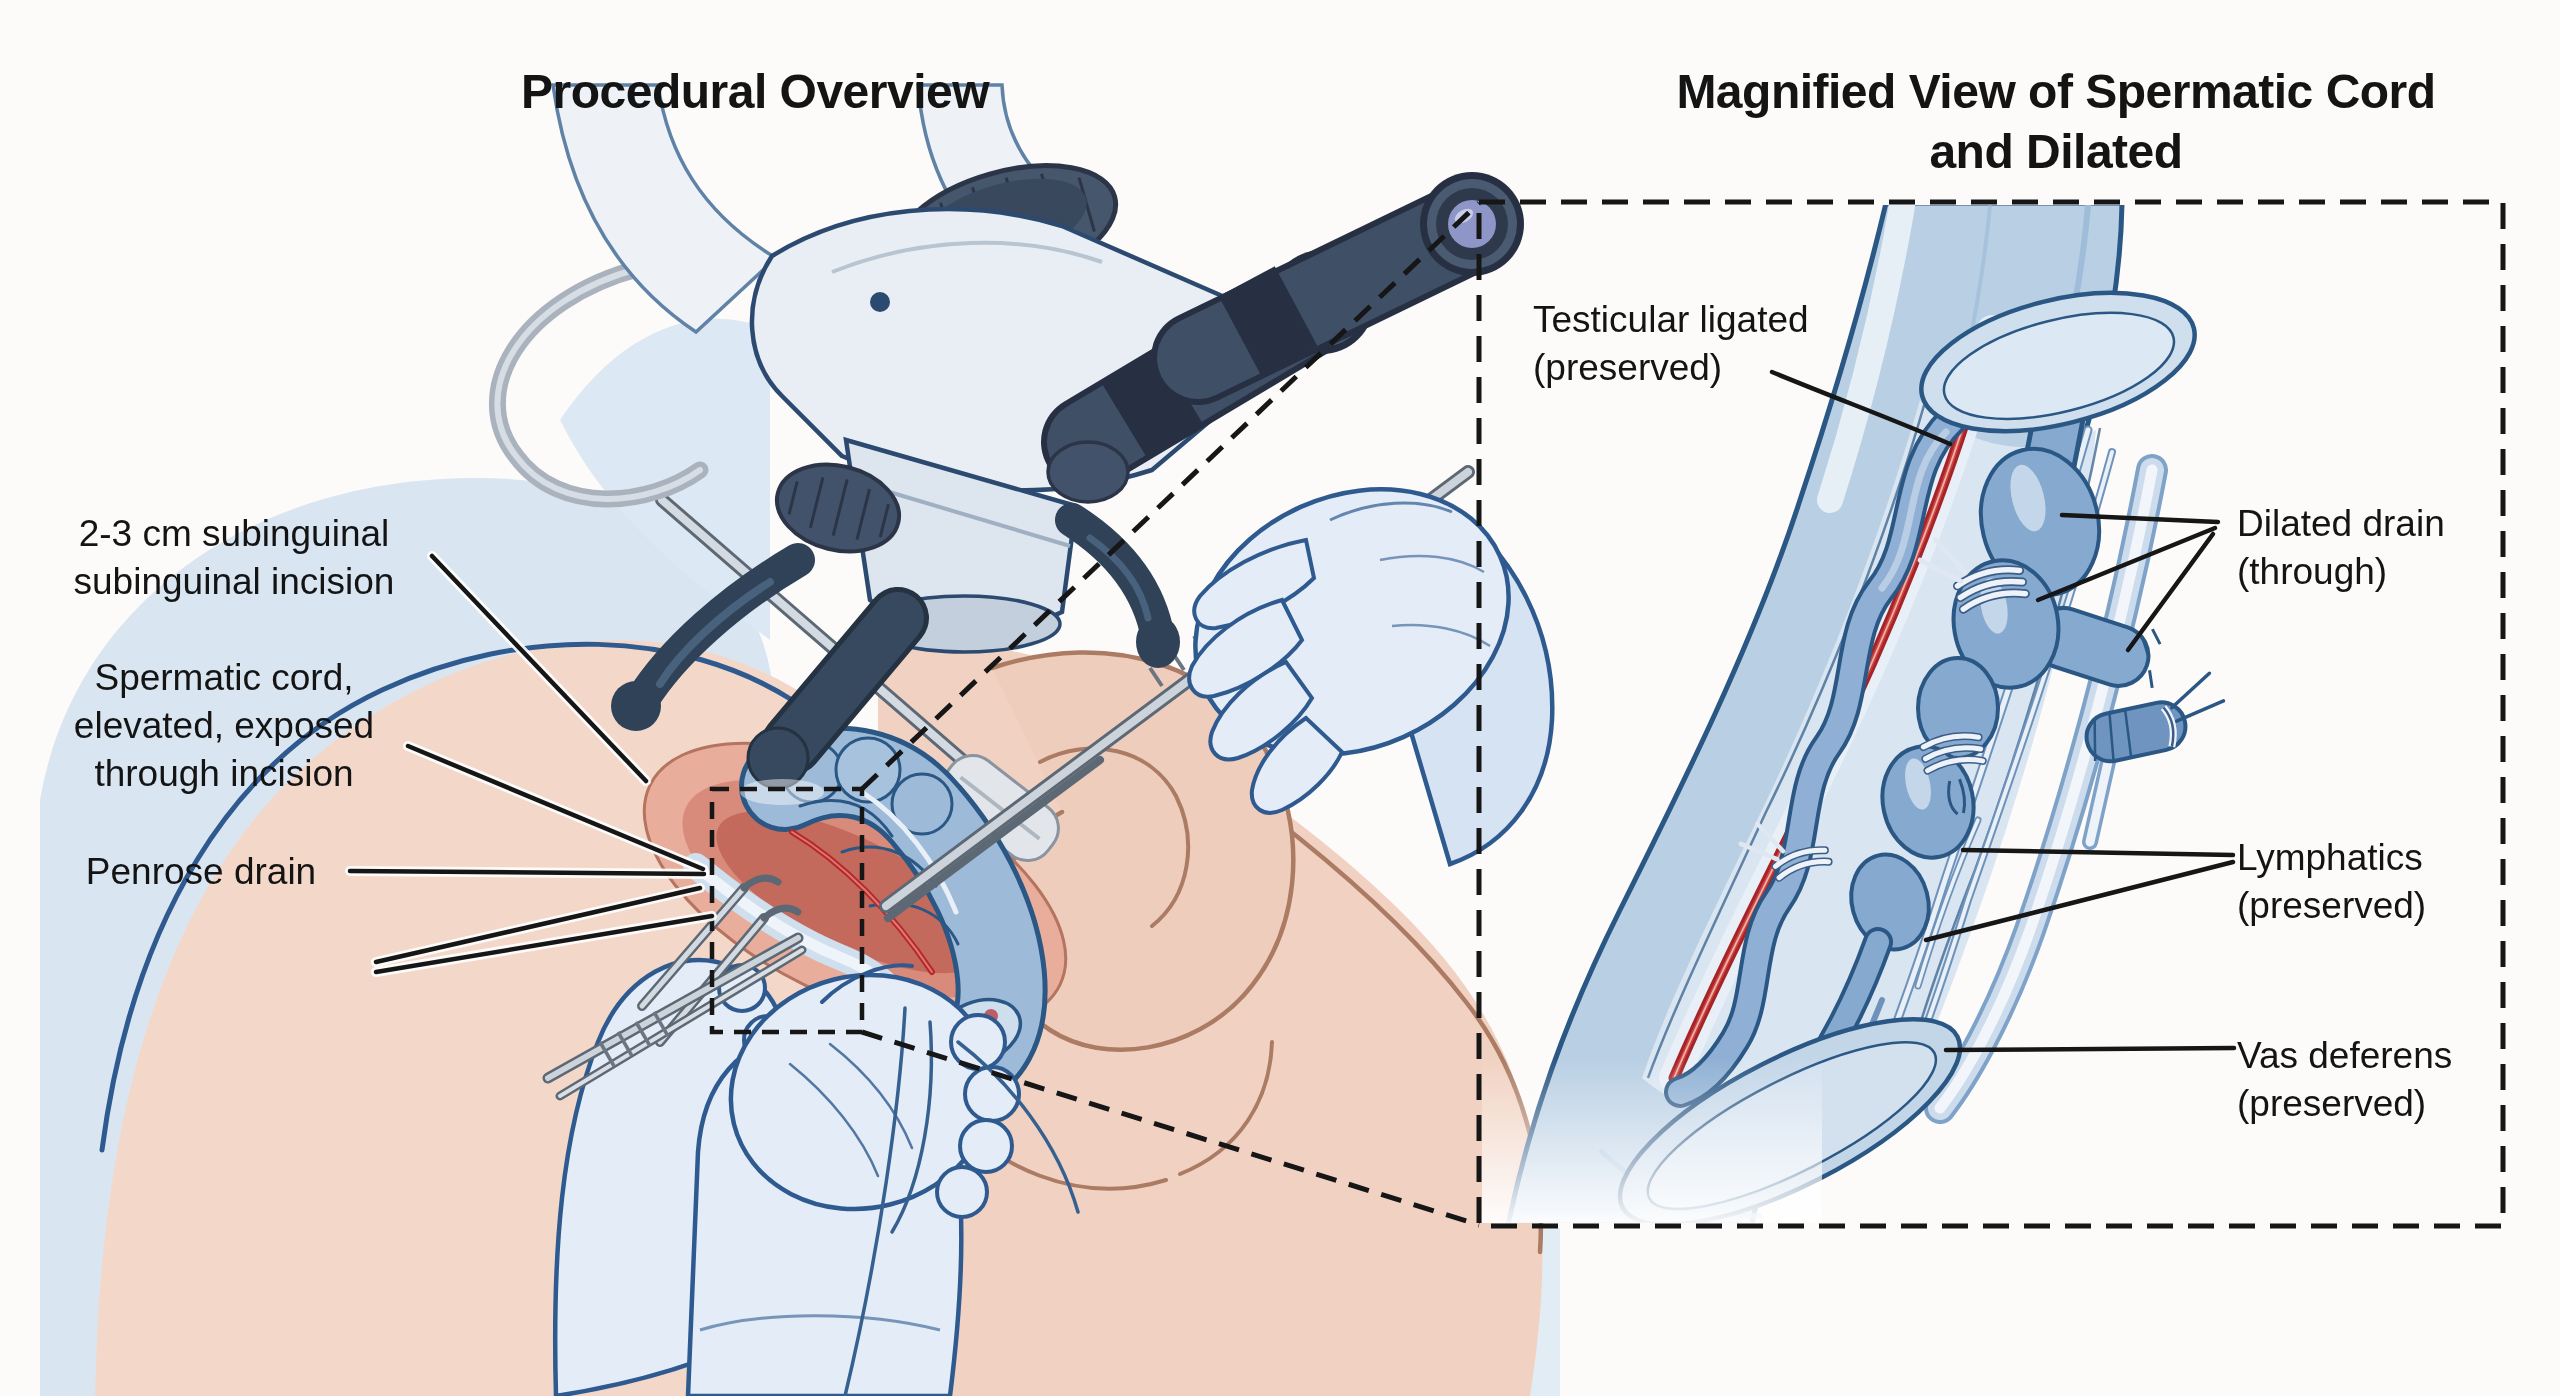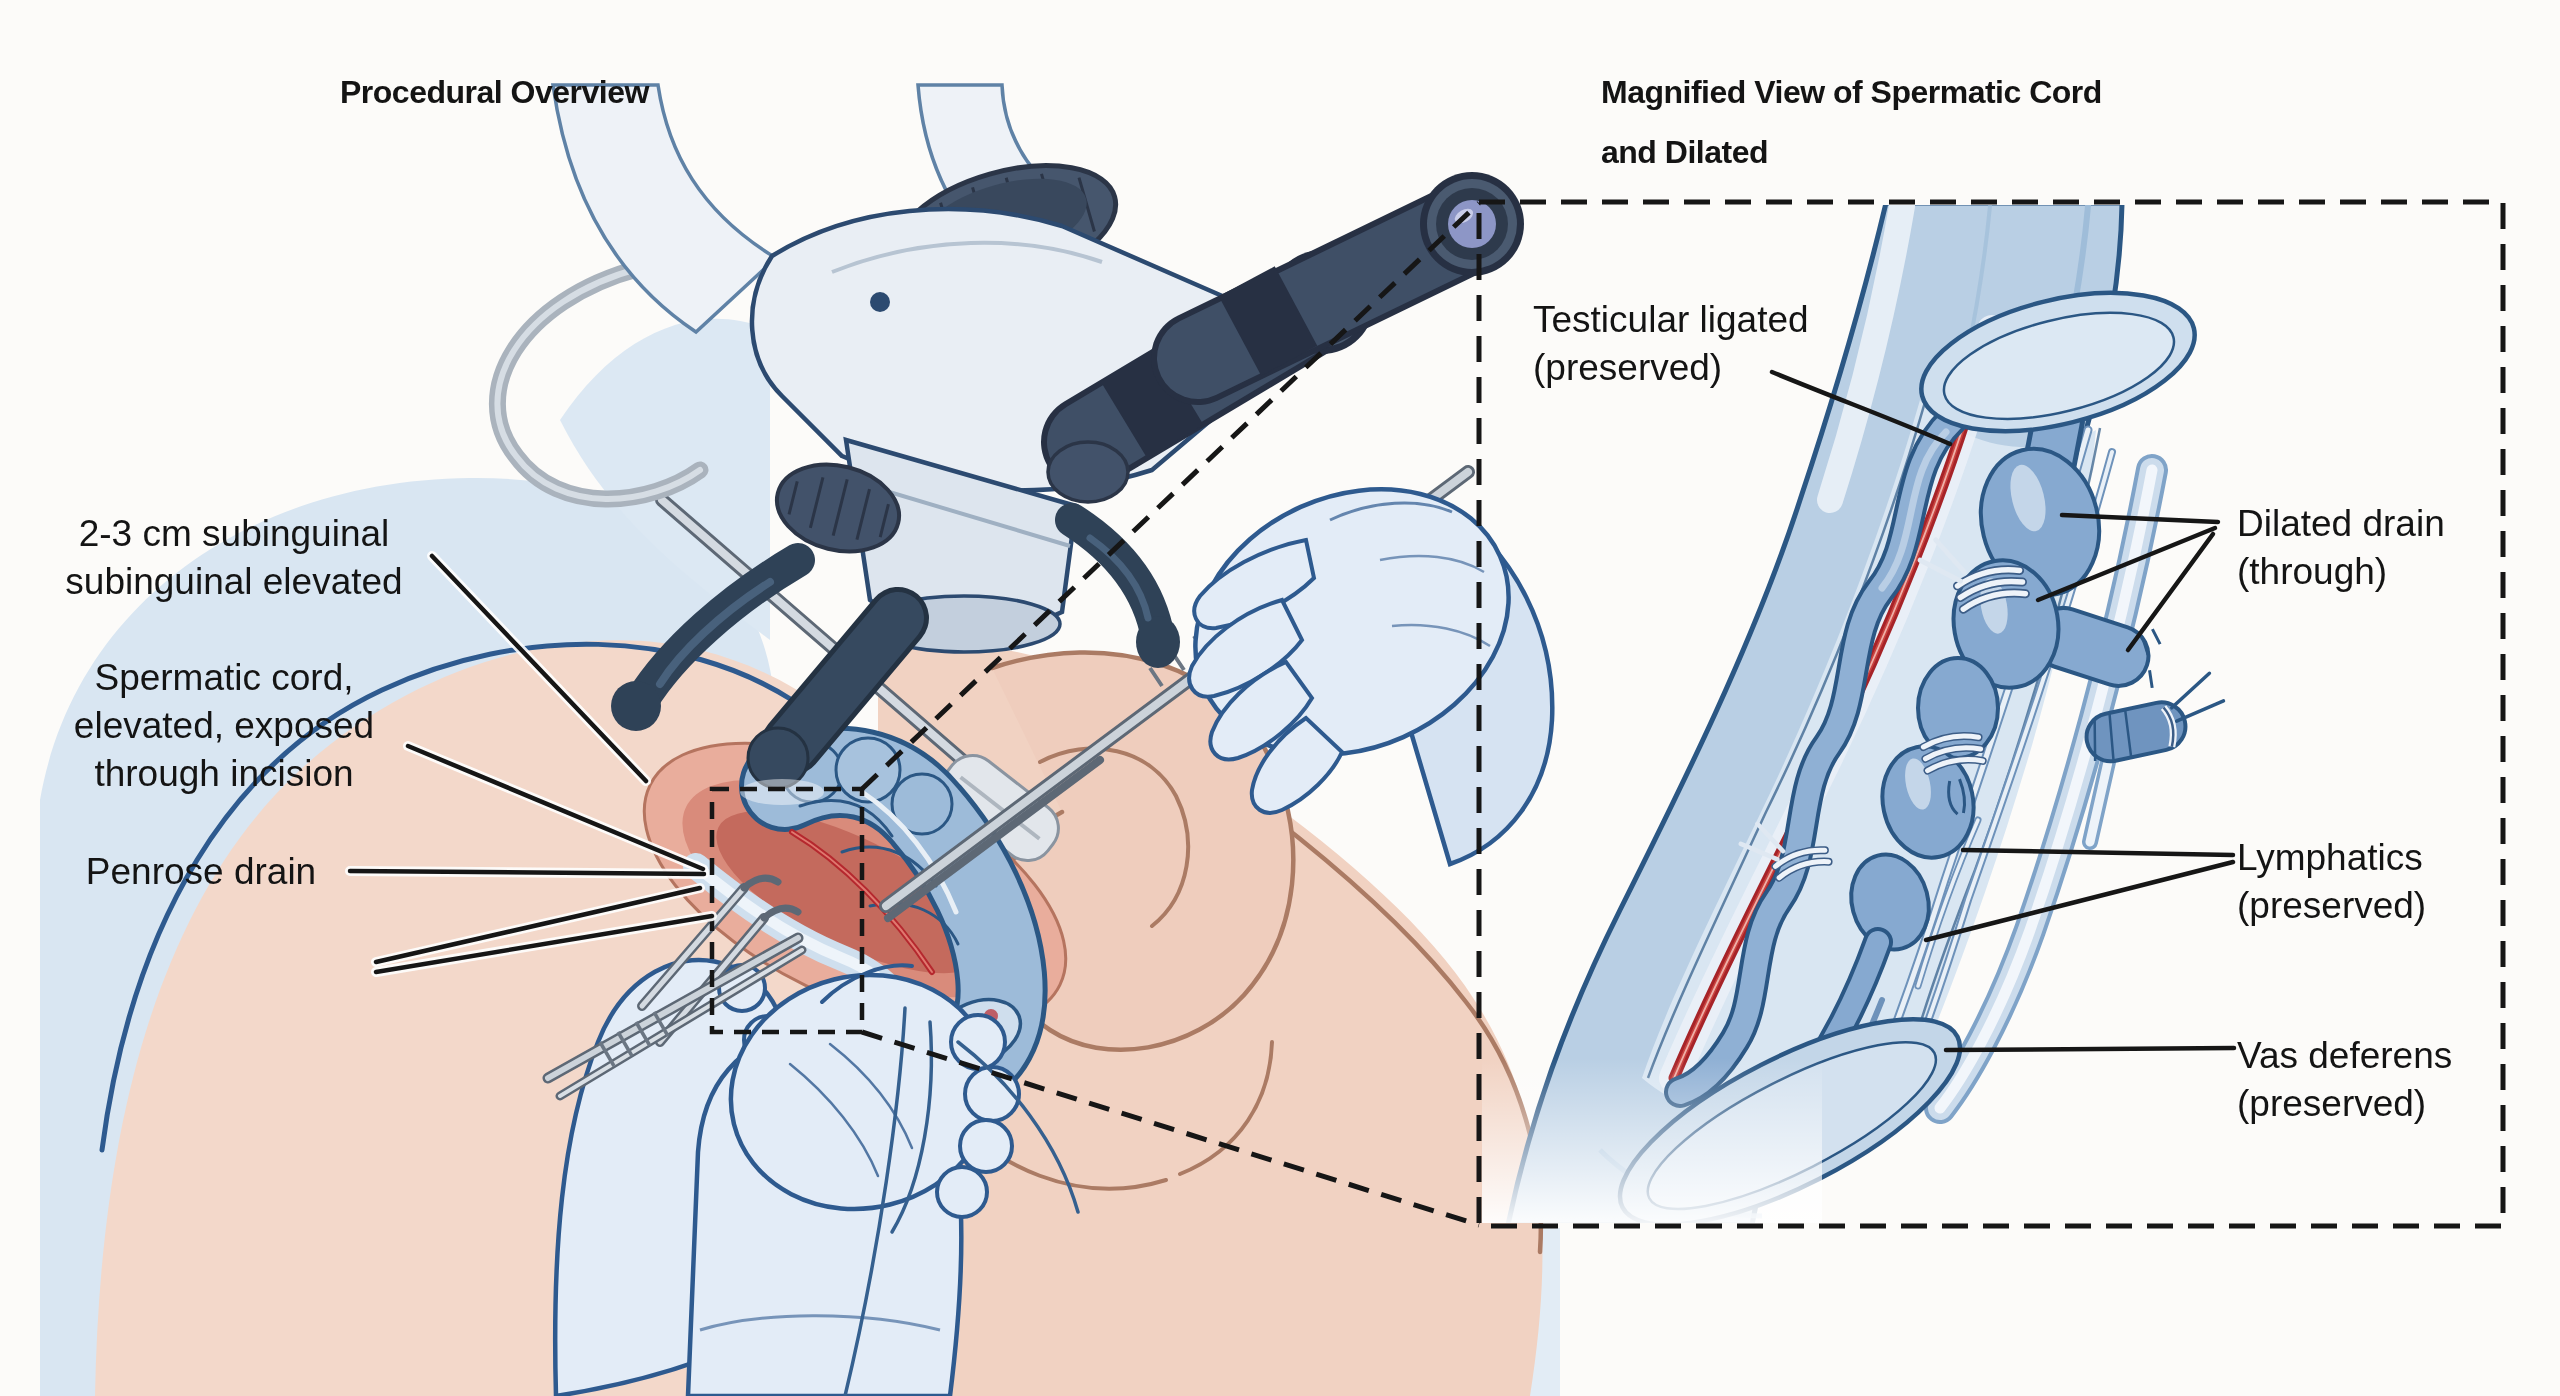--- a/index.html
+++ b/index.html
@@ -3,22 +3,22 @@
 <meta charset="utf-8">
 <style>
   html,body{margin:0;padding:0;background:#ffffff;}
   #stage{
     position:relative;width:2560px;height:1396px;overflow:hidden;
     background:var(--bg,#fcfbf9);
     font-family:"Liberation Sans",sans-serif;
   }
   #art{position:absolute;left:0;top:0;}
   .title{
-    position:absolute;font-weight:bold;font-size:32px;line-height:60px;
-    color:var(--ink,#141414);letter-spacing:-0.5px;white-space:nowrap;
+    position:absolute;font-weight:bold;font-size:48px;line-height:60px;
+    text-align:center;color:var(--ink,#141414);letter-spacing:-0.5px;white-space:nowrap;
   }
   .lbl{position:absolute;font-size:37px;line-height:48px;color:var(--ink,#141414);}
   .left-lbl{text-align:center;}
   .right-lbl{text-align:left;white-space:nowrap;}
   .ln{white-space:nowrap;}
   .bold{font-weight:normal;}
 </style>
 </head>
 <body>
 
@@ -365,21 +365,21 @@
 
 <div class="title" style="left:340px;top:62px;width:830px">Procedural Overview</div>
 
 <div class="title" style="left:1601px;top:62px;width:910px">
   <div class="ln">Magnified View of Spermatic Cord</div>
   <div class="ln">and Dilated</div>
 </div>
 
 <div class="lbl left-lbl" style="left:28px;top:510px;width:412px">
   <div class="ln">2-3 cm subinguinal</div>
-  <div class="ln">subinguinal elevated</div>
+  <div class="ln">subinguinal incision</div>
 </div>
 
 <div class="lbl left-lbl" style="left:28px;top:654px;width:392px">
   <div class="ln">Spermatic cord,</div>
   <div class="ln">elevated, exposed</div>
   <div class="ln">through incision</div>
 </div>
 
 <div class="lbl left-lbl" style="left:40px;top:848px;width:322px">
   <div class="ln">Penrose drain</div>

